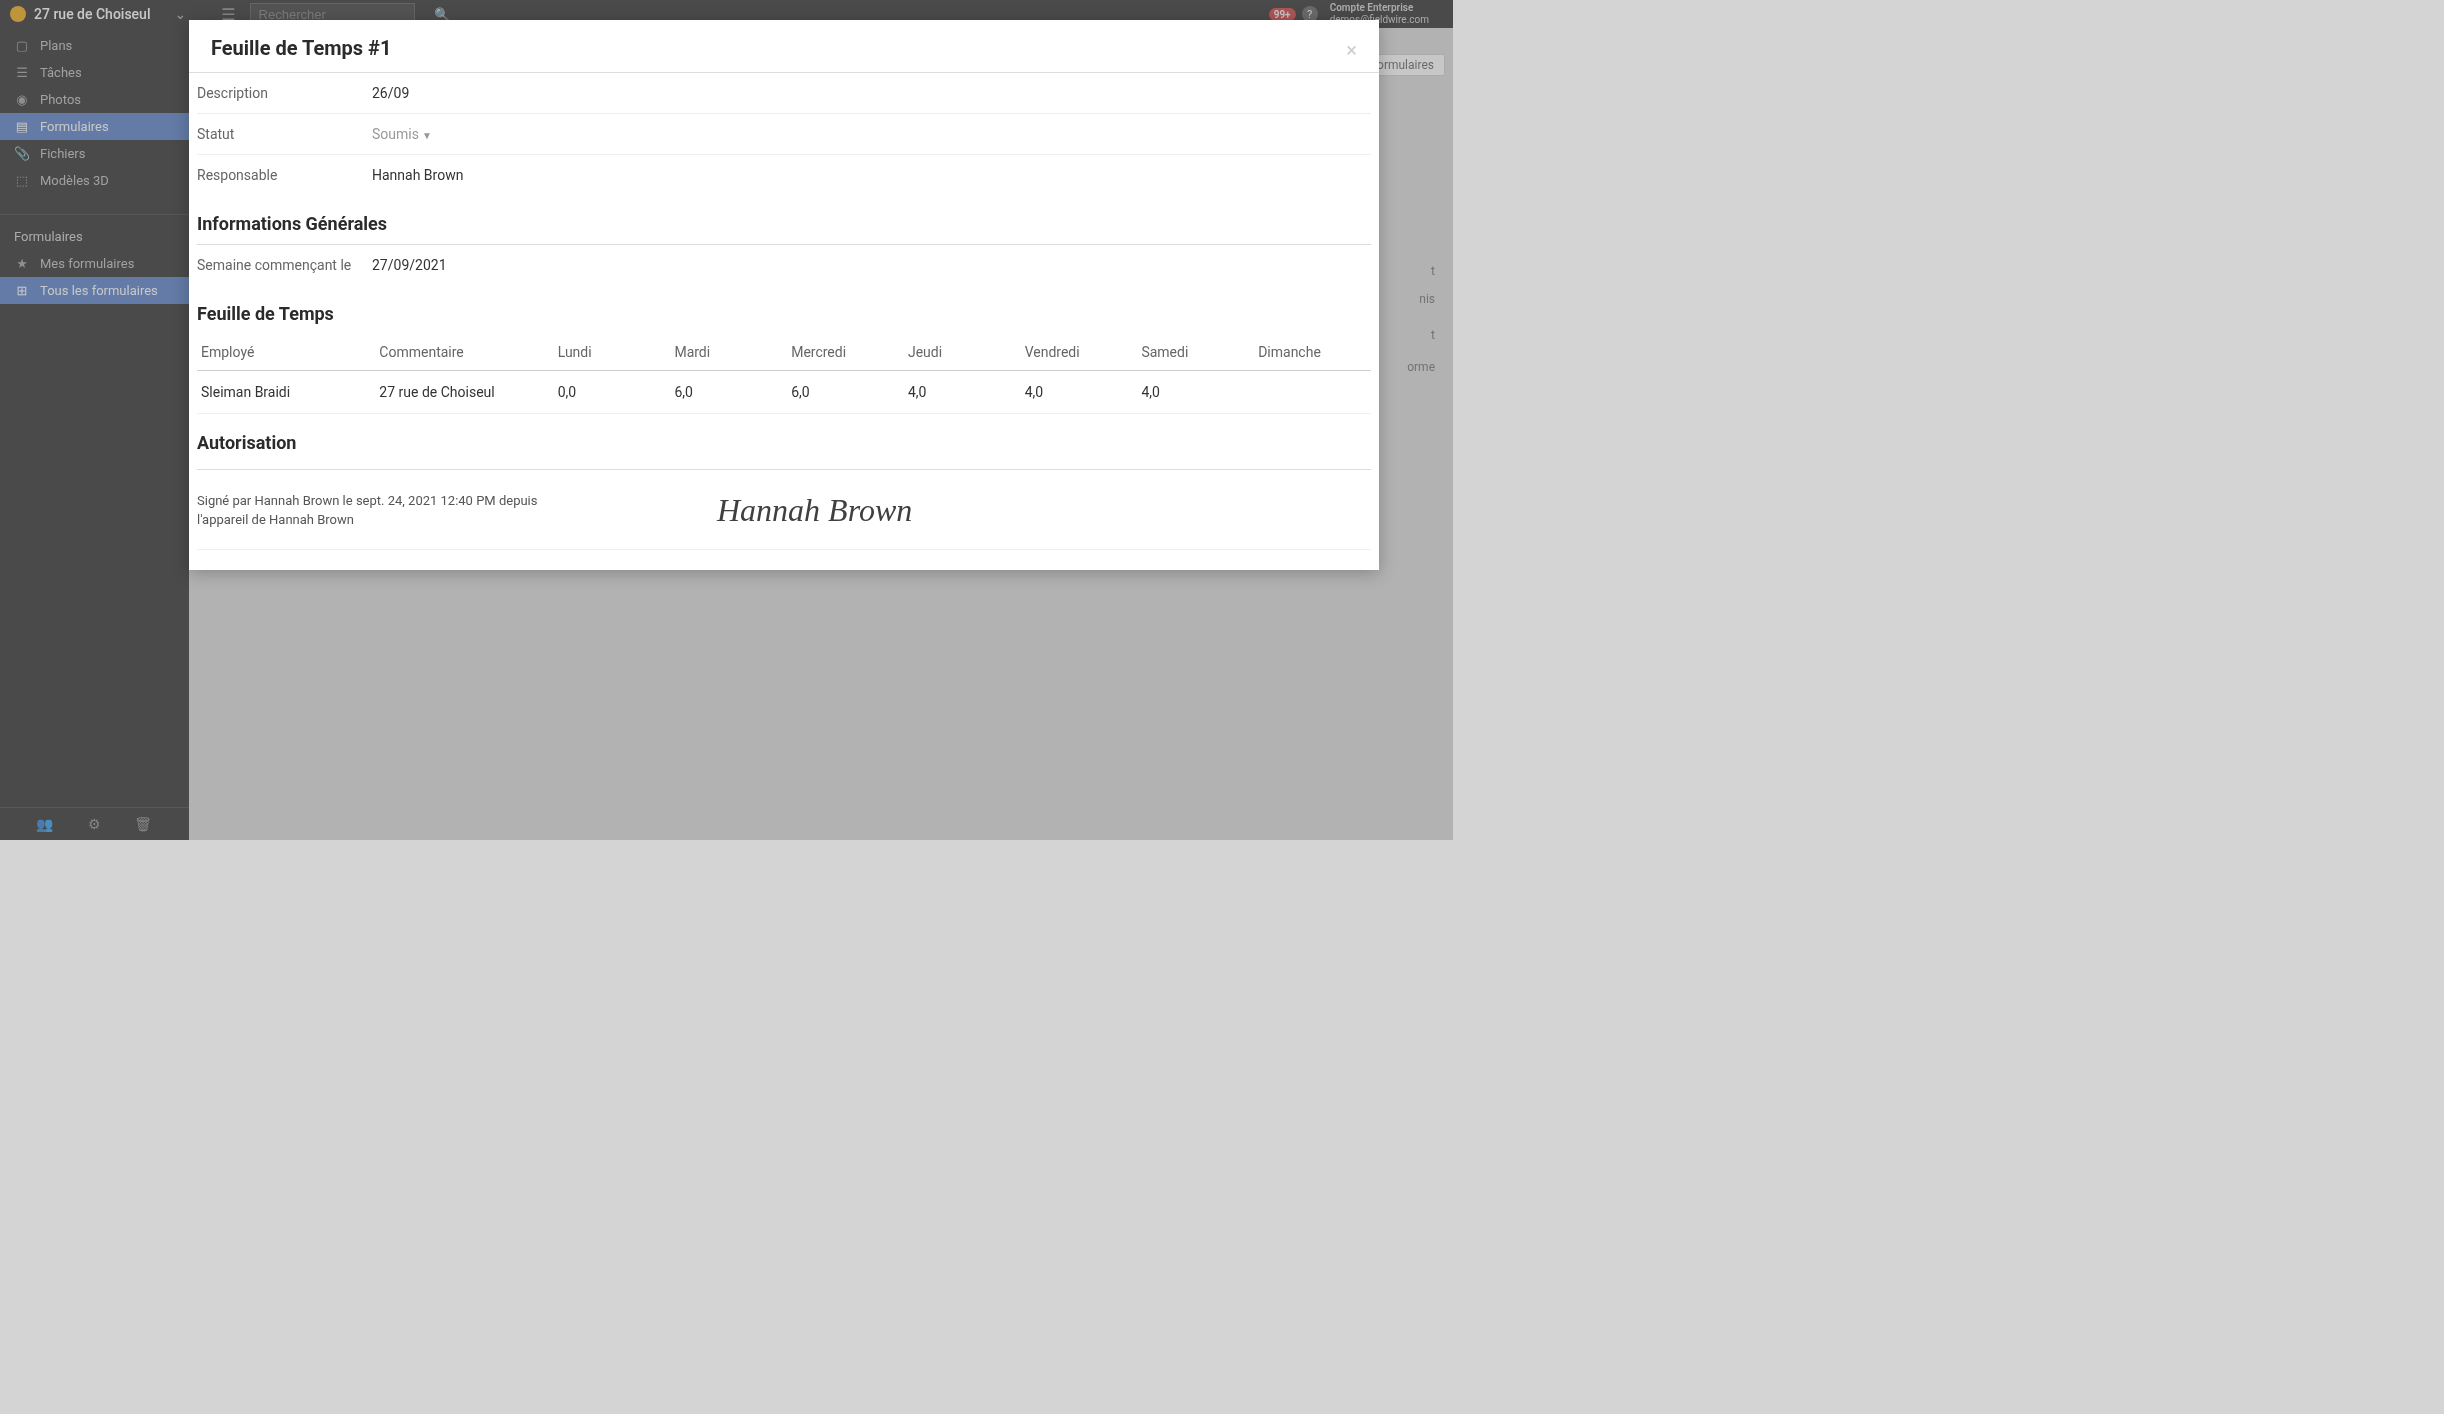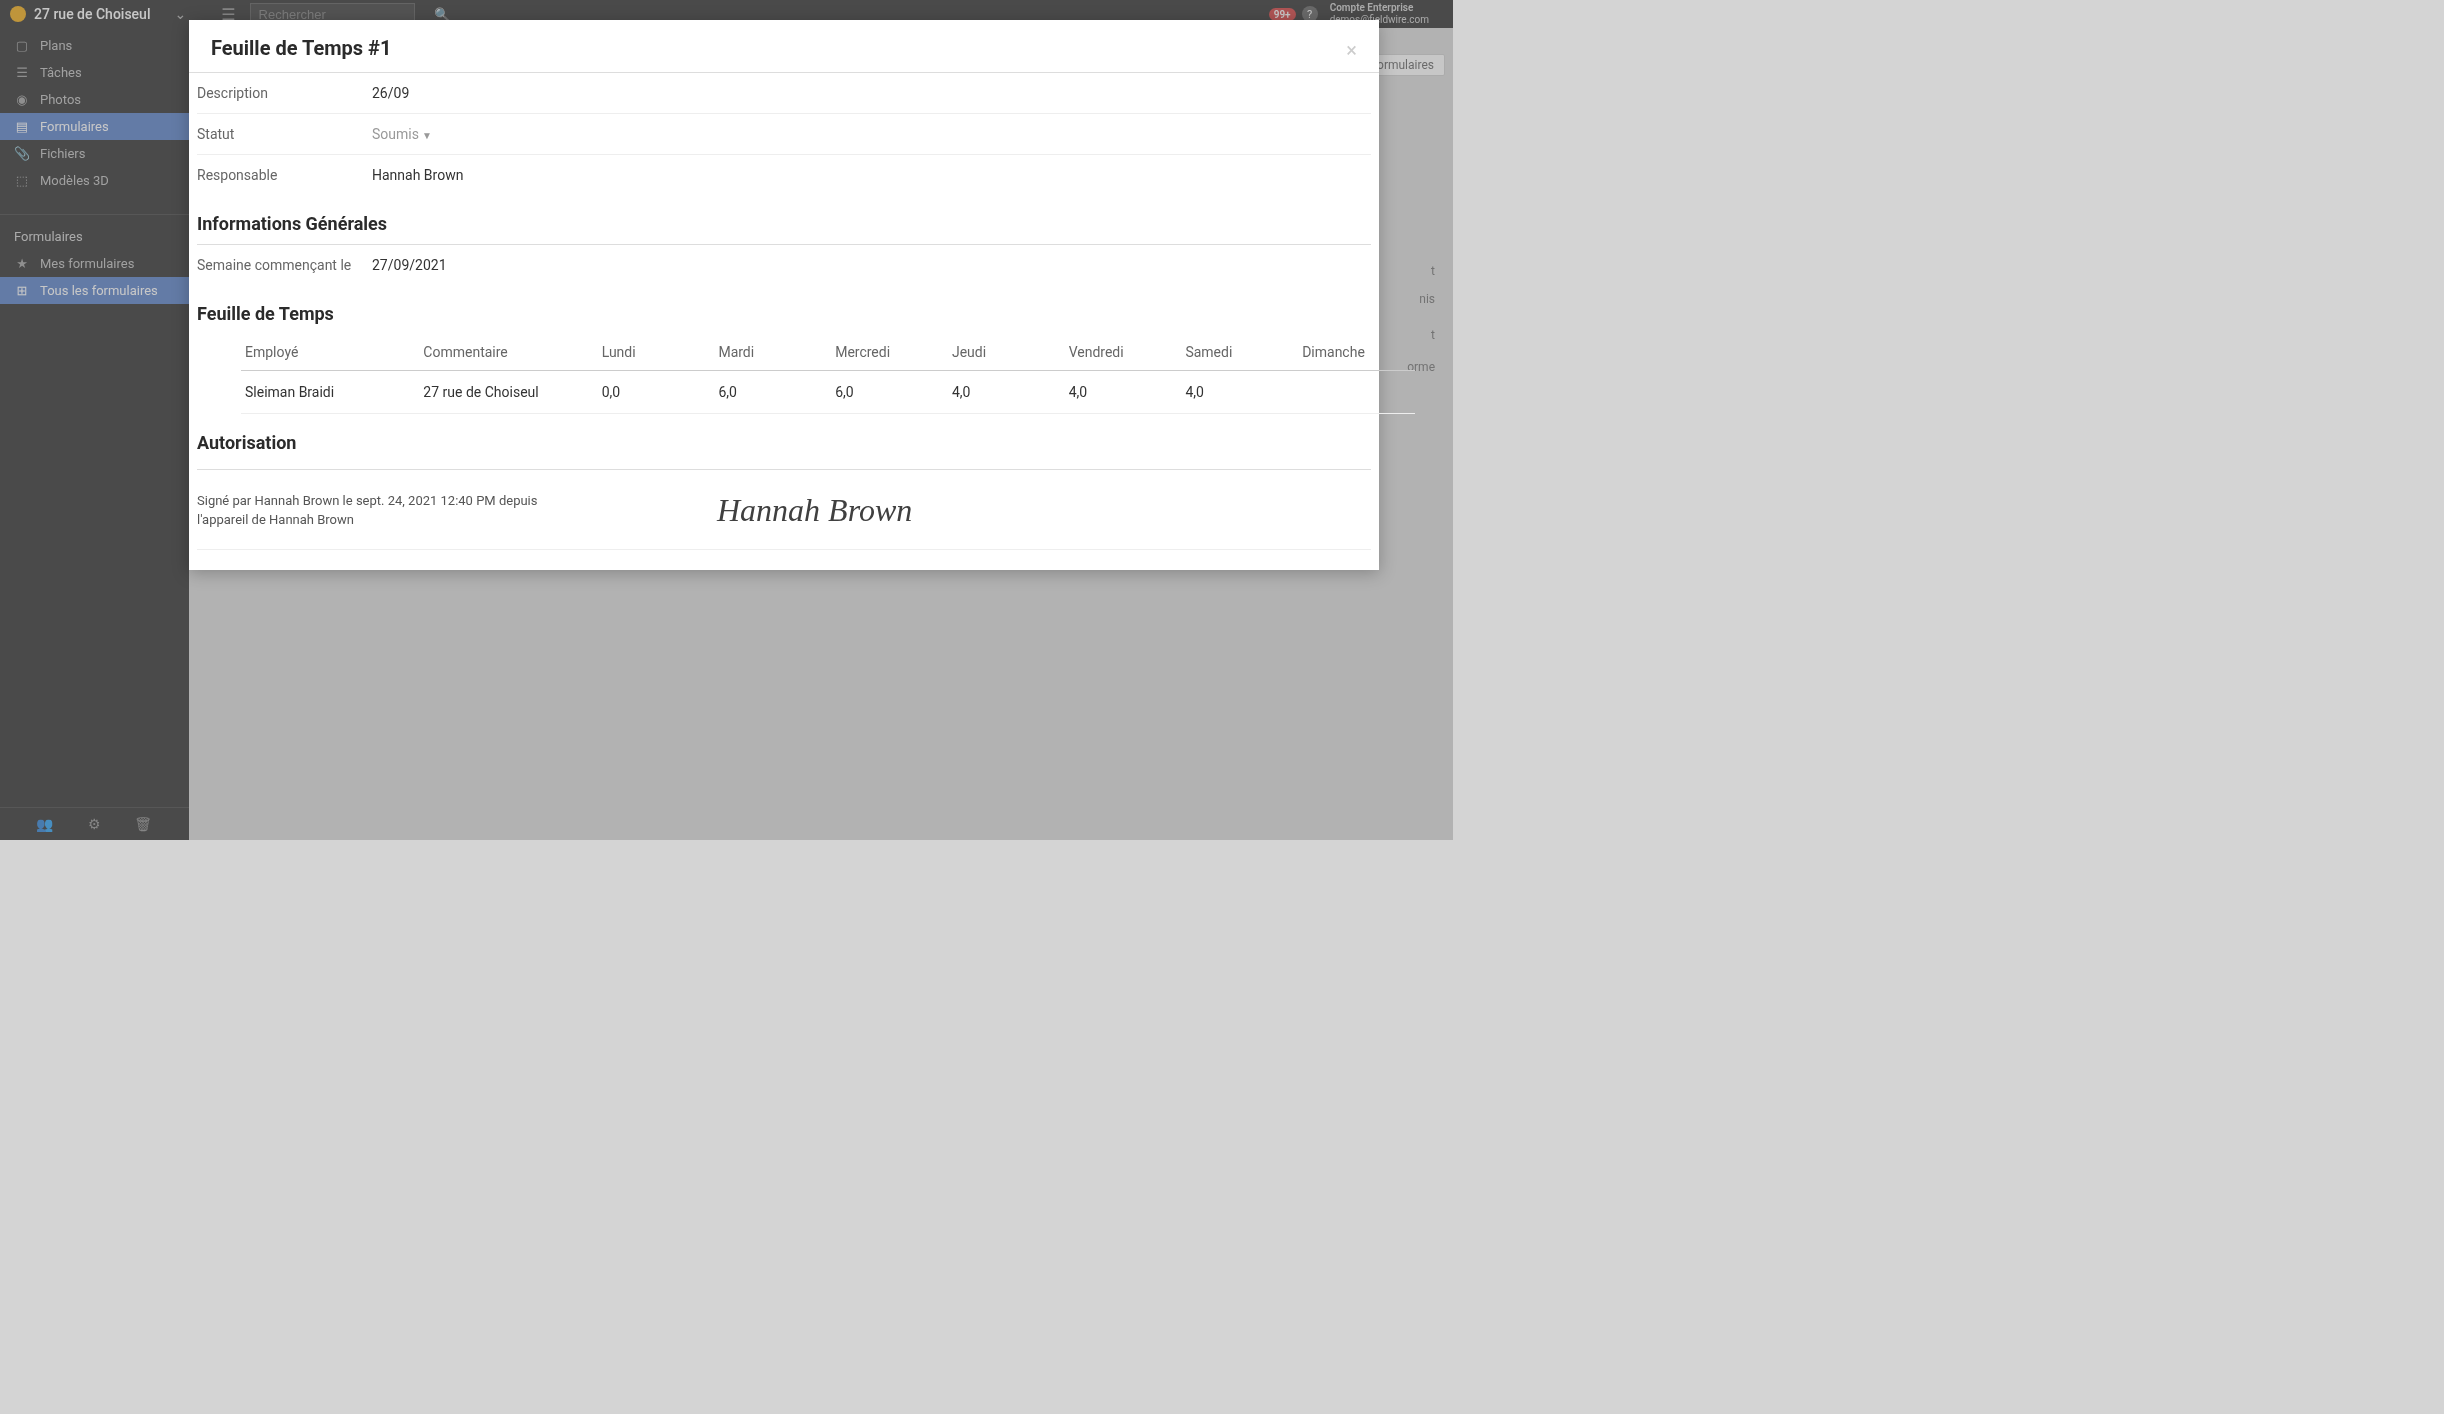--- a/index.html
+++ b/index.html
@@ -227,21 +227,20 @@
       font-weight: 700;
       color: #2b2b2b;
       padding: 18px 0 10px;
     }
 
     
     .ts-table {
       width: 100%;
       border-collapse: collapse;
       font-size: 14px;
-      margin-left: 44px;
     }
     .ts-table thead th {
       text-align: left;
       font-weight: 400;
       color: #666;
       padding: 10px 4px;
       border-bottom: 1px solid #ccc;
     }
     .ts-table tbody td {
       padding: 13px 4px;

